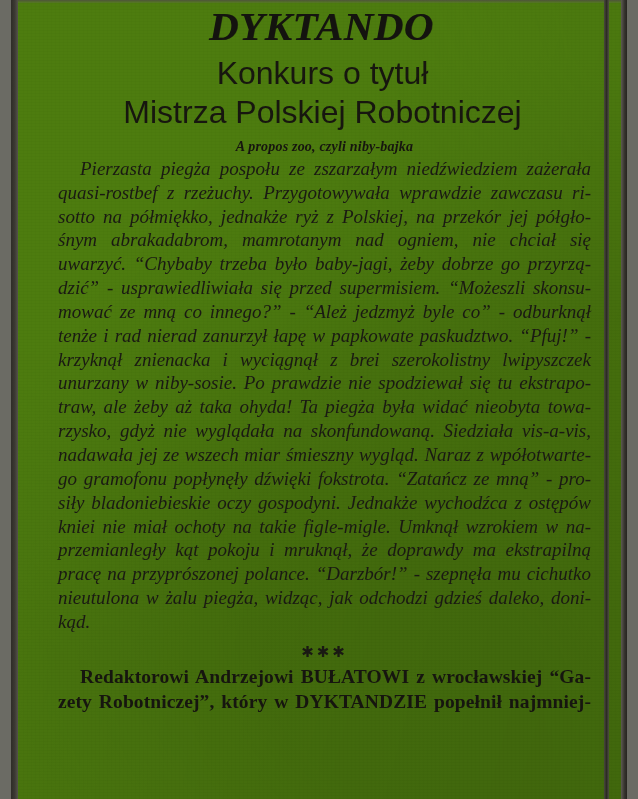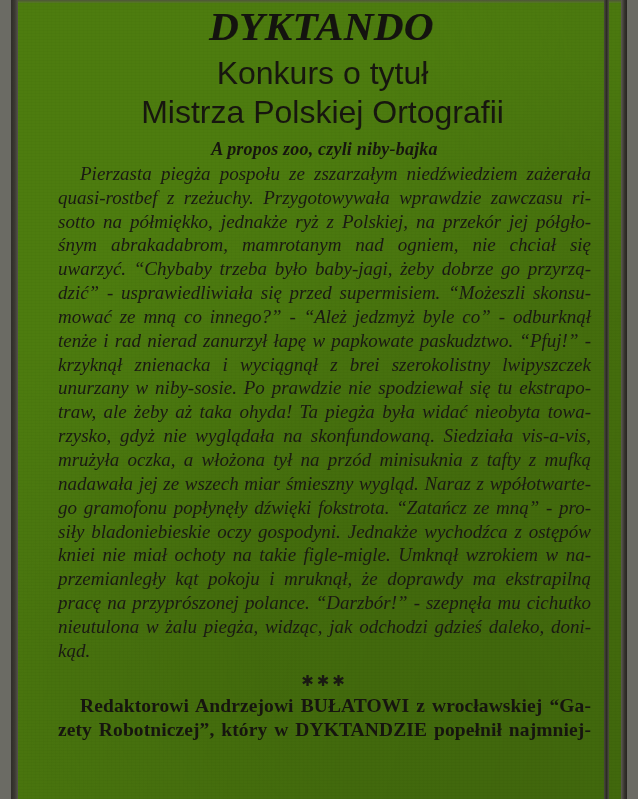--- a/index.html
+++ b/index.html
@@ -123,21 +123,21 @@
   .intro .ln { display: block; white-space: pre; }
   .intro .ln.just {
     display: block;
     text-align: justify;
     text-align-last: justify;
     white-space: normal;
   }
 
   .story-title {
     text-align: center;
-    font-size: 18px;
+    font-size: 14px;
     font-weight: bold;
     font-style: italic;
     margin: 7px 0 2px 0;
     letter-spacing: 0.2px;
     color: #16150f;
   }
 
   .story {
     font-size: 19px;
     font-style: italic;
@@ -191,40 +191,39 @@
   <div class="edge-left"></div>
   <div class="rule-right"></div>
   <div class="edge-right-outer"></div>
 
   <div class="content">
 
     <h1 class="masthead">DYKTANDO</h1>
 
     <h2 class="subhead">
       <span class="l1">Konkurs o tytuł</span>
-      <span class="l2">Mistrza Polskiej Ortografii</span>
+      <span class="l2">Mistrza Polskiej Robotniczej</span>
     </h2>
 
 
     <div class="story-title">A propos zoo, czyli niby-bajka</div>
 
     <div class="story">
       <span class="ln first">Pierzasta piegża pospołu ze zszarzałym niedźwiedziem zażerała</span>
       <span class="ln">quasi-rostbef z rzeżuchy. Przygotowywała wprawdzie zawczasu ri-</span>
       <span class="ln">sotto na półmiękko, jednakże ryż z Polskiej, na przekór jej półgło-</span>
       <span class="ln">śnym abrakadabrom, mamrotanym nad ogniem, nie chciał się</span>
       <span class="ln">uwarzyć. “Chybaby trzeba było baby-jagi, żeby dobrze go przyrzą-</span>
       <span class="ln">dzić” - usprawiedliwiała się przed supermisiem. “Możeszli skonsu-</span>
       <span class="ln">mować ze mną co innego?” - “Ależ jedzmyż byle co” - odburknął</span>
       <span class="ln">tenże i rad nierad zanurzył łapę w papkowate paskudztwo. “Pfuj!” -</span>
       <span class="ln">krzyknął  znienacka i wyciągnął z brei szerokolistny lwipyszczek</span>
       <span class="ln">unurzany w niby-sosie. Po prawdzie nie spodziewał się tu ekstrapo-</span>
       <span class="ln">traw, ale żeby aż taka ohyda! Ta piegża była widać nieobyta towa-</span>
       <span class="ln">rzysko, gdyż nie wyglądała na skonfundowaną. Siedziała vis-a-vis,</span>
-      <span class="ln">mrużyła oczka, a włożona tył na przód minisuknia z tafty z mufką</span>
       <span class="ln">nadawała jej ze wszech miar śmieszny wygląd. Naraz z wpółotwarte-</span>
       <span class="ln">go gramofonu popłynęły dźwięki fokstrota. “Zatańcz ze mną” - pro-</span>
       <span class="ln">siły bladoniebieskie oczy gospodyni. Jednakże wychodźca z ostępów</span>
       <span class="ln">kniei nie miał ochoty na takie figle-migle. Umknął wzrokiem w na-</span>
       <span class="ln">przemianległy kąt pokoju i mruknął, że doprawdy ma ekstrapilną</span>
       <span class="ln">pracę na przyprószonej polance. “Darzbór!” - szepnęła mu cichutko</span>
       <span class="ln">nieutulona w żalu piegża, widząc, jak odchodzi gdzieś daleko, doni-</span>
       <span class="ln last">kąd.</span>
     </div>
 

